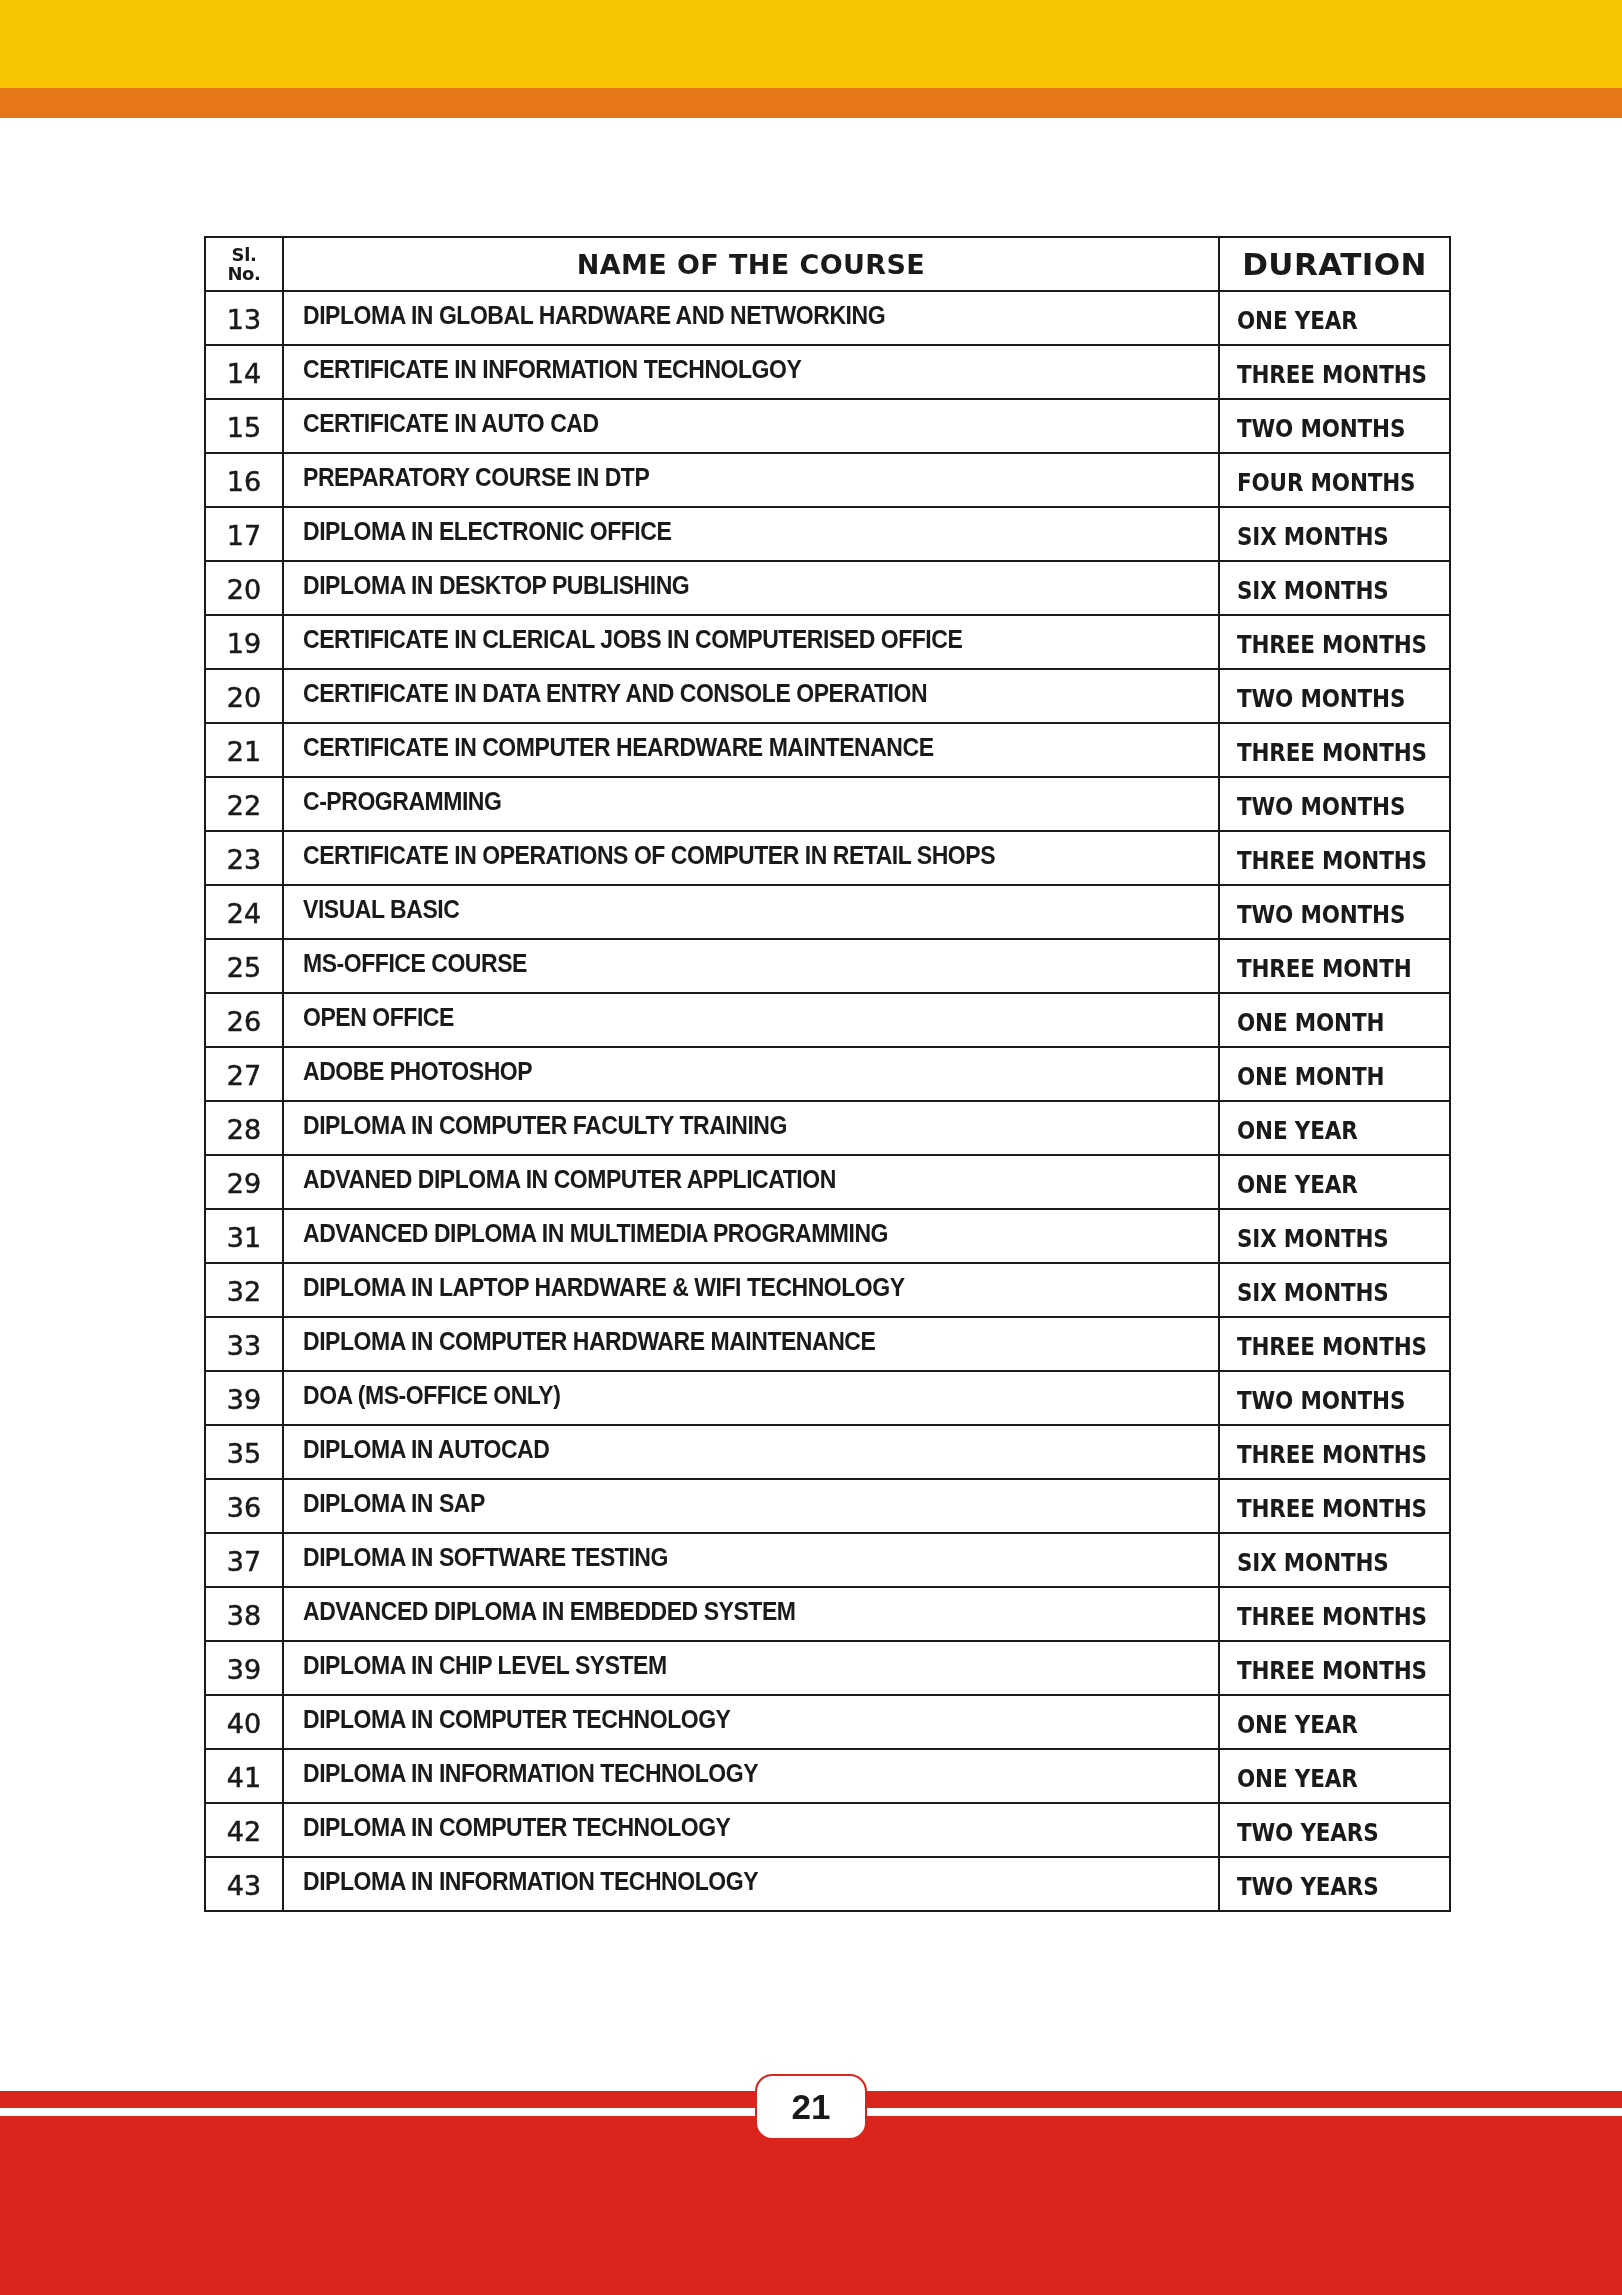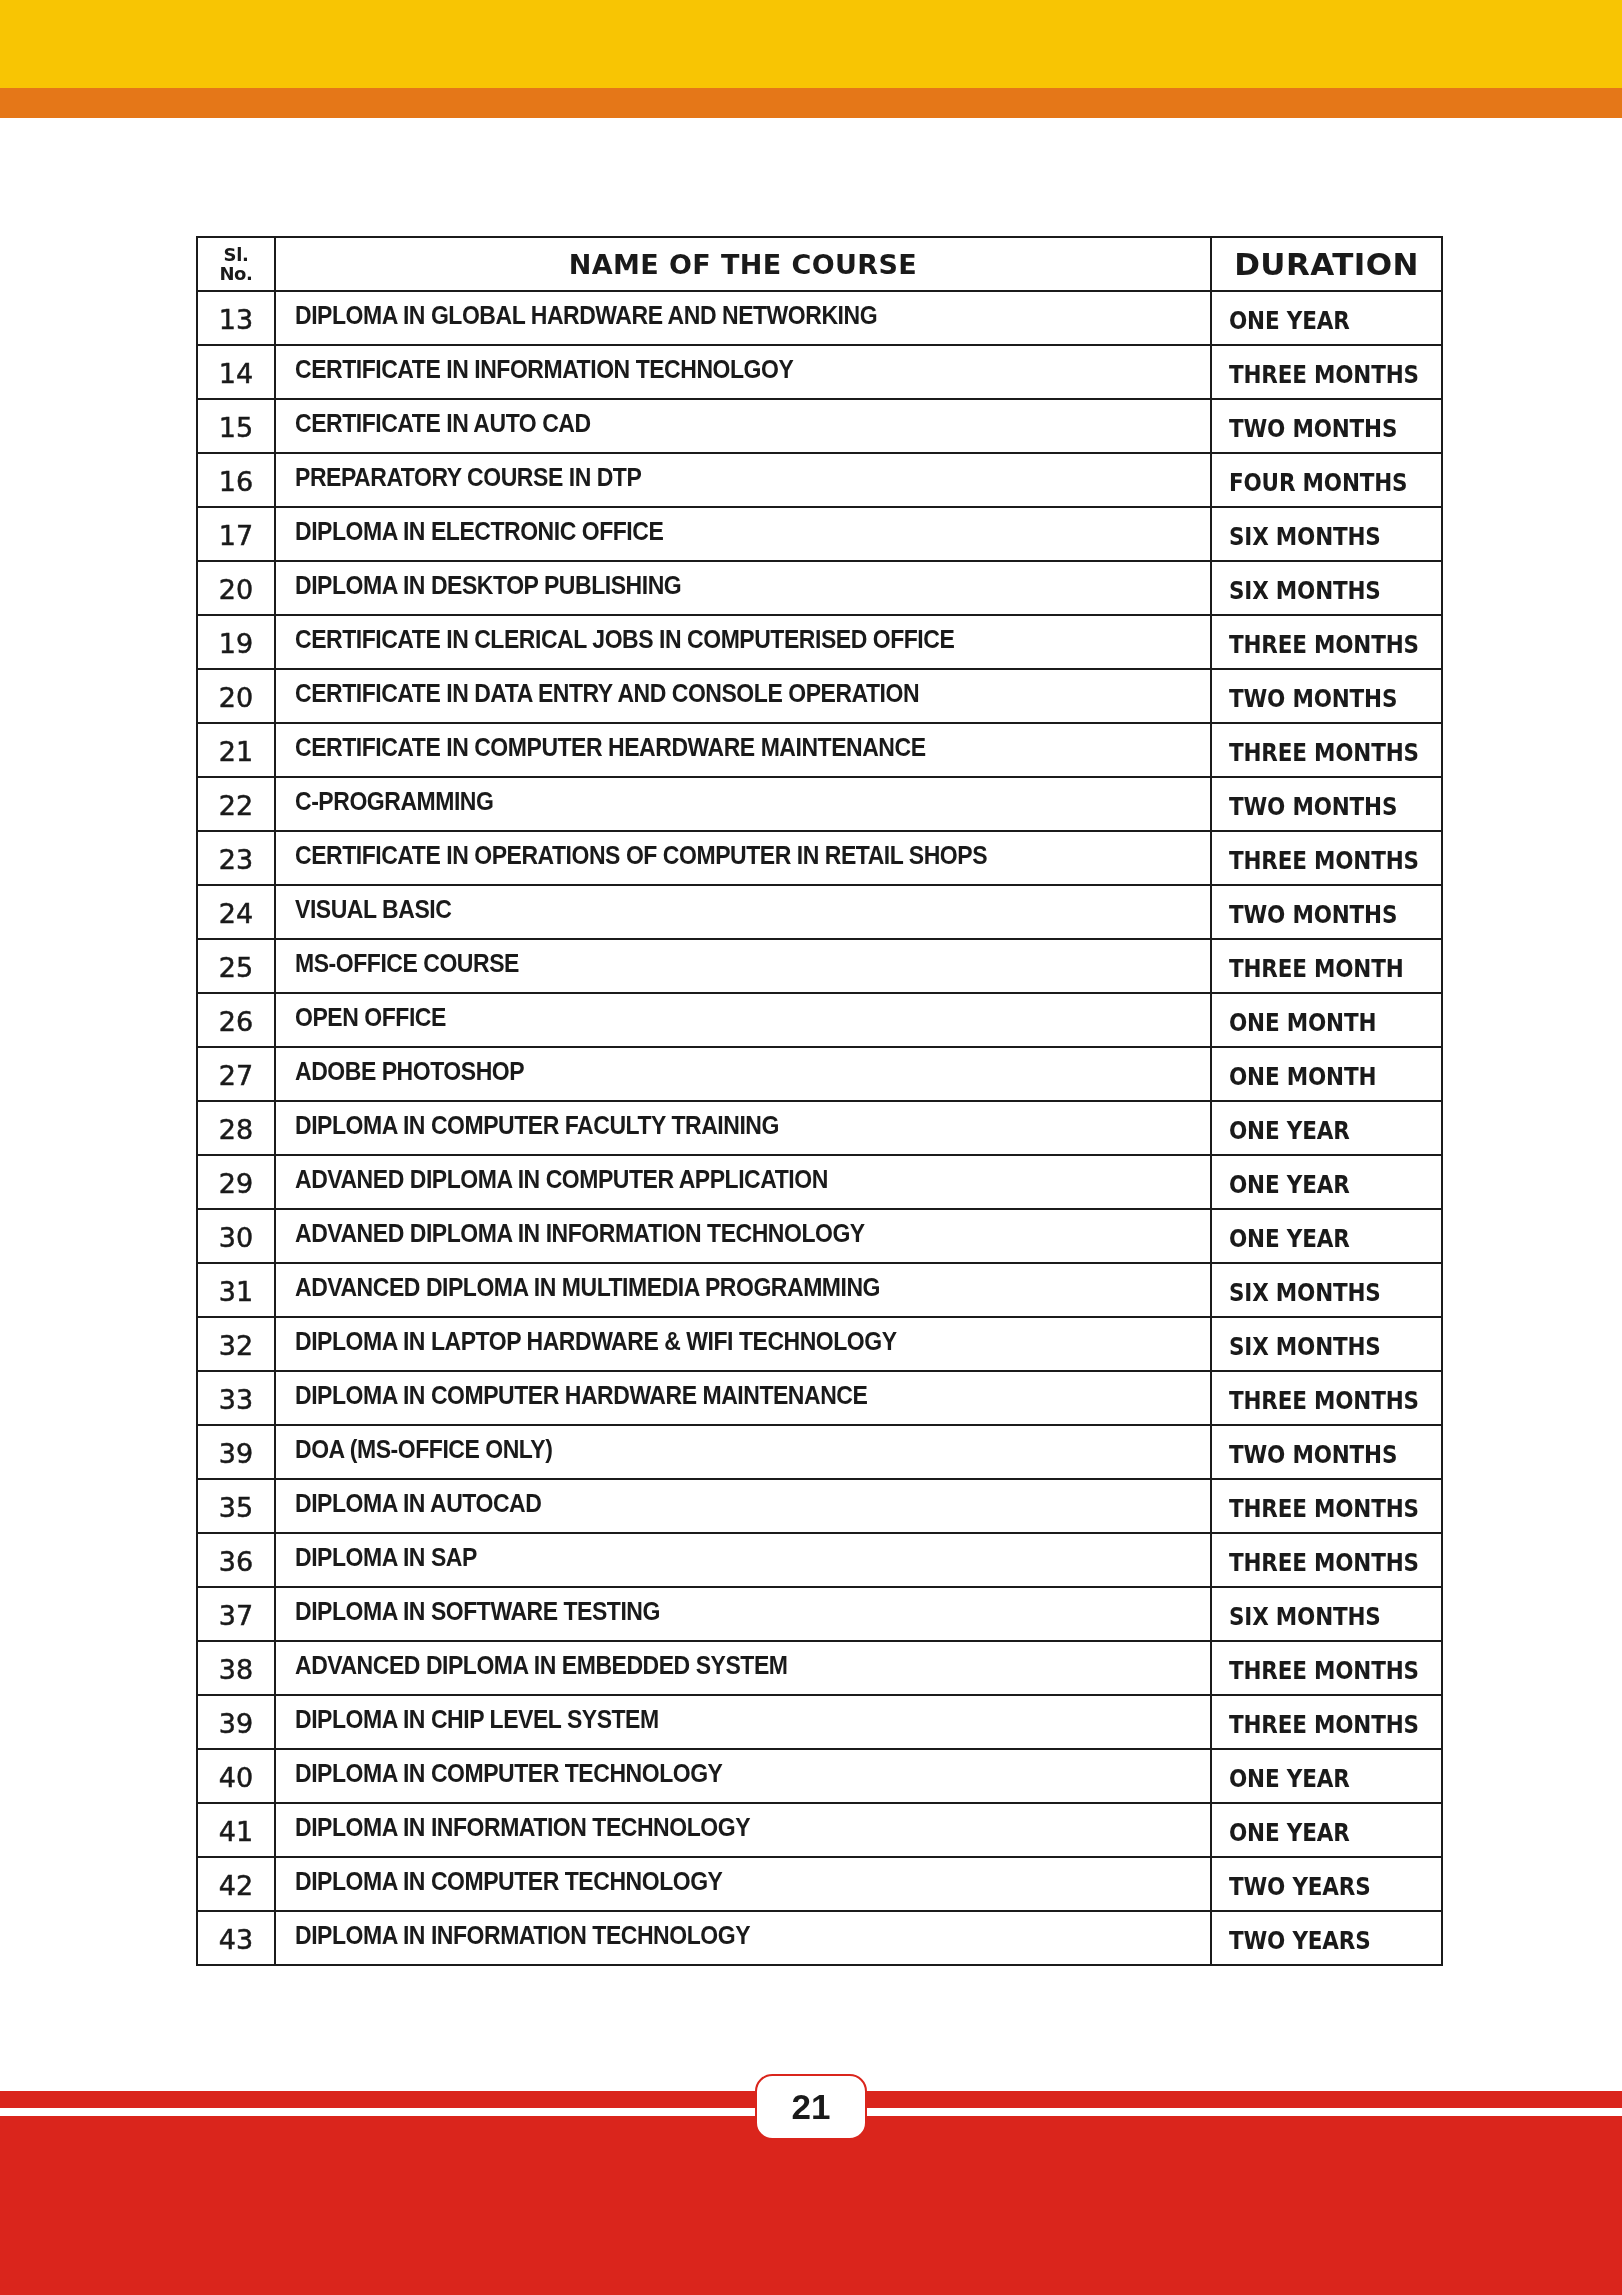--- a/index.html
+++ b/index.html
@@ -6,21 +6,21 @@
   body {
     width: 1622px; height: 2295px; position: relative; overflow: hidden;
     background: #ffffff;
     font-family: "Liberation Sans", "DejaVu Sans", sans-serif;
     color: #1a1a1a;
   }
   .band-yellow { position: absolute; left: 0; top: 0; width: 1622px; height: 88px; background: #F8C503; }
   .band-orange { position: absolute; left: 0; top: 88px; width: 1622px; height: 30px; background: #E57718; }
 
   .course-table {
-    position: absolute; left: 196px; top: 236px; width: 1245px;
+    position: absolute; left: 204px; top: 236px; width: 1245px;
     border-collapse: collapse; table-layout: fixed;
   }
   .course-table th, .course-table td {
     border: 2.4px solid #1b1b1b; padding: 0; box-sizing: border-box;
   }
   .course-table th { height: 54px; font-weight: bold; }
   .course-table td { height: 54px; font-weight: bold; }
   .col-sl { width: 78px; }
   .col-name { width: 936px; }
   .col-dur { width: 231px; }
@@ -148,25 +148,20 @@
         <td class="td-sl">28</td>
         <td class="td-name"><span>DIPLOMA IN COMPUTER FACULTY TRAINING</span></td>
         <td class="td-dur"><span>ONE YEAR</span></td>
       </tr>
       <tr>
         <td class="td-sl">29</td>
         <td class="td-name"><span>ADVANED DIPLOMA IN COMPUTER APPLICATION</span></td>
         <td class="td-dur"><span>ONE YEAR</span></td>
       </tr>
       <tr>
-        <td class="td-sl">30</td>
-        <td class="td-name"><span>ADVANED DIPLOMA IN INFORMATION TECHNOLOGY</span></td>
-        <td class="td-dur"><span>ONE YEAR</span></td>
-      </tr>
-      <tr>
         <td class="td-sl">31</td>
         <td class="td-name"><span>ADVANCED DIPLOMA IN MULTIMEDIA PROGRAMMING</span></td>
         <td class="td-dur"><span>SIX MONTHS</span></td>
       </tr>
       <tr>
         <td class="td-sl">32</td>
         <td class="td-name"><span>DIPLOMA IN LAPTOP HARDWARE &amp; WIFI TECHNOLOGY</span></td>
         <td class="td-dur"><span>SIX MONTHS</span></td>
       </tr>
       <tr>

